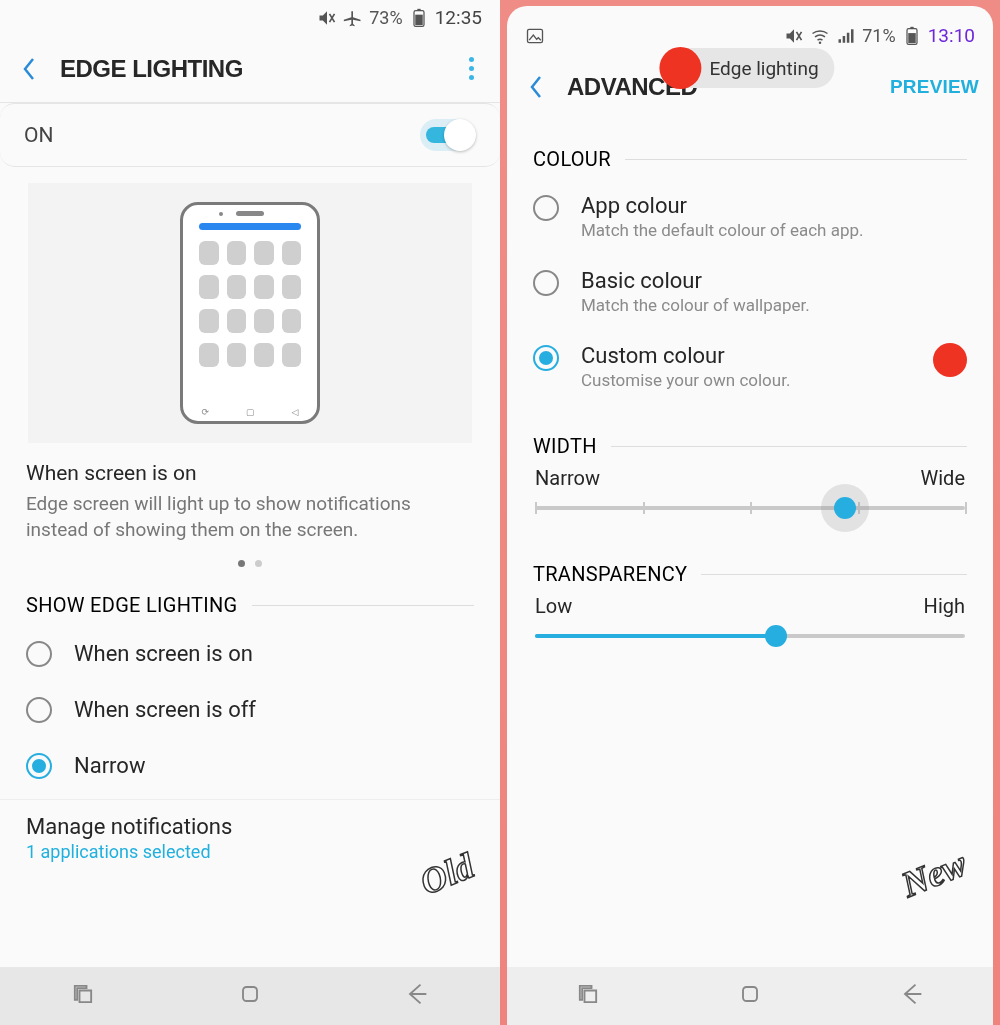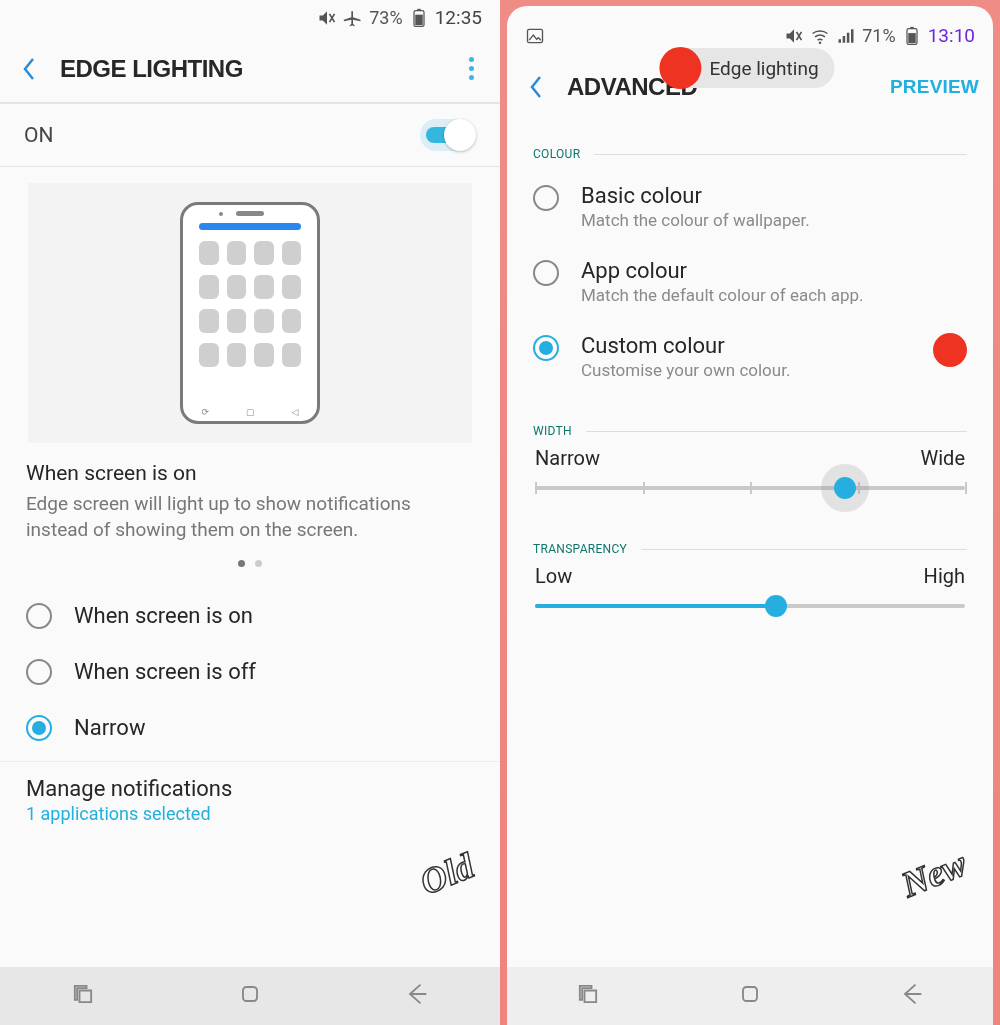--- a/index.html
+++ b/index.html
@@ -29,42 +29,42 @@
   .header .spacer { flex:1; }
   .more-dots { width:30px; height:30px; display:flex; flex-direction:column; justify-content:center; align-items:center; gap:4px; }
   .more-dots span { width:5px; height:5px; border-radius:50%; background:#3bb6e6; }
   .preview-link { color:#21b0de; font-weight:700; font-size:19px; letter-spacing:0.2px; font-family:'Arial Narrow',Arial,sans-serif; }
   .pill {
     position:absolute; top:42px; left:50%; transform:translateX(-50%);
     display:flex; align-items:center; background:#e6e6e6; border-radius:22px; height:40px;
     padding:0 16px 0 44px; font-size:19px; color:#333; z-index:30;
   }
   .pill .dot { position:absolute; left:-6px; width:42px; height:42px; border-radius:50%; background:#ef3323; }
-  .on-row { display:flex; align-items:center; justify-content:space-between; height:64px; padding:0 24px; border-top:1px solid #e5e5e5; border-bottom:1px solid #e5e5e5; background:#fafafa; }
+  .on-row { display:flex; align-items:center; justify-content:space-between; height:64px; padding:0 24px; border-top:1px solid #e5e5e5; border-bottom:1px solid #e5e5e5; background:#fafafa;border-radius:15px; }
   .on-label { font-size:21px; color:#444; }
   .switch { width:56px; height:32px; background:#dbeef6; border-radius:16px; position:relative; }
   .switch .track { position:absolute; left:6px; top:8px; right:6px; height:16px; border-radius:8px; background:#34b6df; }
   .switch .thumb { position:absolute; right:0; top:0; width:32px; height:32px; border-radius:50%; background:#fff; box-shadow:0 1px 3px rgba(0,0,0,0.25); }
   .illus-area { background:#fafafa; padding:16px 0 0; display:flex; flex-direction:column; align-items:center; }
   .illus-box { width:444px; height:260px; background:#f3f3f3; display:flex; justify-content:center; align-items:center; }
   .phone-mock { width:140px; height:222px; border:3px solid #7a7a7a; border-radius:18px; background:#fff; position:relative; overflow:hidden; }
   .phone-mock .speaker { position:absolute; top:6px; left:50%; transform:translateX(-50%); width:28px; height:5px; background:#888; border-radius:3px; }
   .phone-mock .dot1 { position:absolute; top:7px; left:36px; width:4px; height:4px; background:#888; border-radius:50%; }
   .phone-mock .edge { position:absolute; top:18px; left:16px; right:16px; height:7px; background:#2a87f0; border-radius:4px; }
   .phone-mock .icons { position:absolute; top:36px; left:16px; right:16px; bottom:16px; display:grid; grid-template-columns:repeat(4,1fr); grid-auto-rows:24px; gap:10px 8px; }
   .phone-mock .icons div { background:#cfcfcf; border-radius:6px; }
   .phone-mock .nav { position:absolute; bottom:4px; left:0; right:0; display:flex; justify-content:space-around; font-size:9px; color:#888; }
   .caption { padding:18px 26px 10px; }
   .caption h3 { font-size:21px; font-weight:400; color:#262626; margin-bottom:6px; }
   .caption p { font-size:19px; color:#777; line-height:1.35; }
   .dots { display:flex; gap:10px; justify-content:center; padding:8px 0 20px; }
   .dots span { width:7px; height:7px; border-radius:50%; background:#ccc; }
   .dots span.active { background:#777; }
   .section-label-row { display:flex; align-items:center; padding:0 26px; gap:14px; margin:6px 0 8px;}
-  .section-label { font-size:12px; color:#0f766e; letter-spacing:0.3px; white-space:nowrap; }
+  .section-label { font-size:20px; color:#000000; letter-spacing:0.3px; white-space:nowrap; }
   .section-line { flex:1; height:1px; background:#ddd; }
   .radio-row { display:flex; align-items:center; padding:14px 26px; gap:22px; }
   .radio-row.multi { align-items:flex-start; padding:14px 26px; }
   .radio { width:26px; height:26px; border:2px solid #888; border-radius:50%; display:flex; align-items:center; justify-content:center; flex-shrink:0; margin-top:2px;}
   .radio.selected { border-color:#27aee0; }
   .radio.selected::after { content:""; width:14px; height:14px; background:#27aee0; border-radius:50%; }
   .radio-text .t1 { font-size:22px; color:#262626; }
   .radio-text .t2 { font-size:17px; color:#8b8b8b; margin-top:2px; }
   .swatch { width:34px; height:34px; border-radius:50%; background:#ef3323; margin-left:auto; }
   .manage-block { padding:14px 26px 4px; border-top:1px solid #eee; margin-top:6px; }
@@ -174,20 +174,24 @@
       <div class="caption">
         <h3>When screen is on</h3>
         <p>Edge screen will light up to show notifications instead of showing them on the screen.</p>
       </div>
       <div class="dots">
         <span class="active"></span>
           <span></span>
       </div>
     </div>
 
+    <div class="section-label-row">
+      <span class="section-label">SHOW EDGE LIGHTING</span>
+      <div class="section-line"></div>
+    </div>
 
     <div class="radio-row">
       <div class="radio"></div>
       <div class="radio-text">
           <div class="t1">When screen is on</div>
         </div>
     </div>
     <div class="radio-row">
       <div class="radio"></div>
       <div class="radio-text">
@@ -281,29 +285,29 @@
 
     <div class="right-content" style="padding-top:20px;">
       <div class="section-label-row">
         <span class="section-label">COLOUR</span>
         <div class="section-line"></div>
       </div>
 
       <div class="radio-row multi">
         <div class="radio"></div>
         <div class="radio-text">
-          <div class="t1">Basic colour</div>
-          <div class="t2">Match the colour of wallpaper.</div>
+          <div class="t1">App colour</div>
+          <div class="t2">Match the default colour of each app.</div>
         </div>
       </div>
       <div class="radio-row multi">
         <div class="radio"></div>
         <div class="radio-text">
-          <div class="t1">App colour</div>
-          <div class="t2">Match the default colour of each app.</div>
+          <div class="t1">Basic colour</div>
+          <div class="t2">Match the colour of wallpaper.</div>
         </div>
       </div>
       <div class="radio-row multi">
         <div class="radio selected"></div>
         <div class="radio-text">
           <div class="t1">Custom colour</div>
           <div class="t2">Customise your own colour.</div>
         </div>
         <div class="swatch"></div>
       </div>

